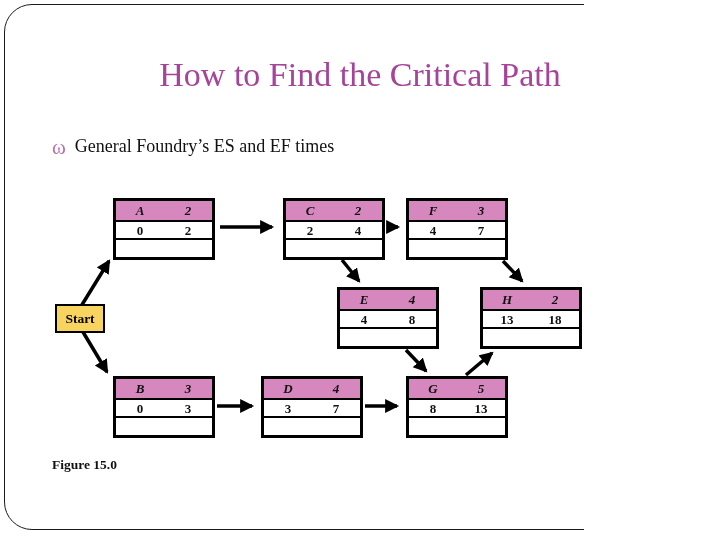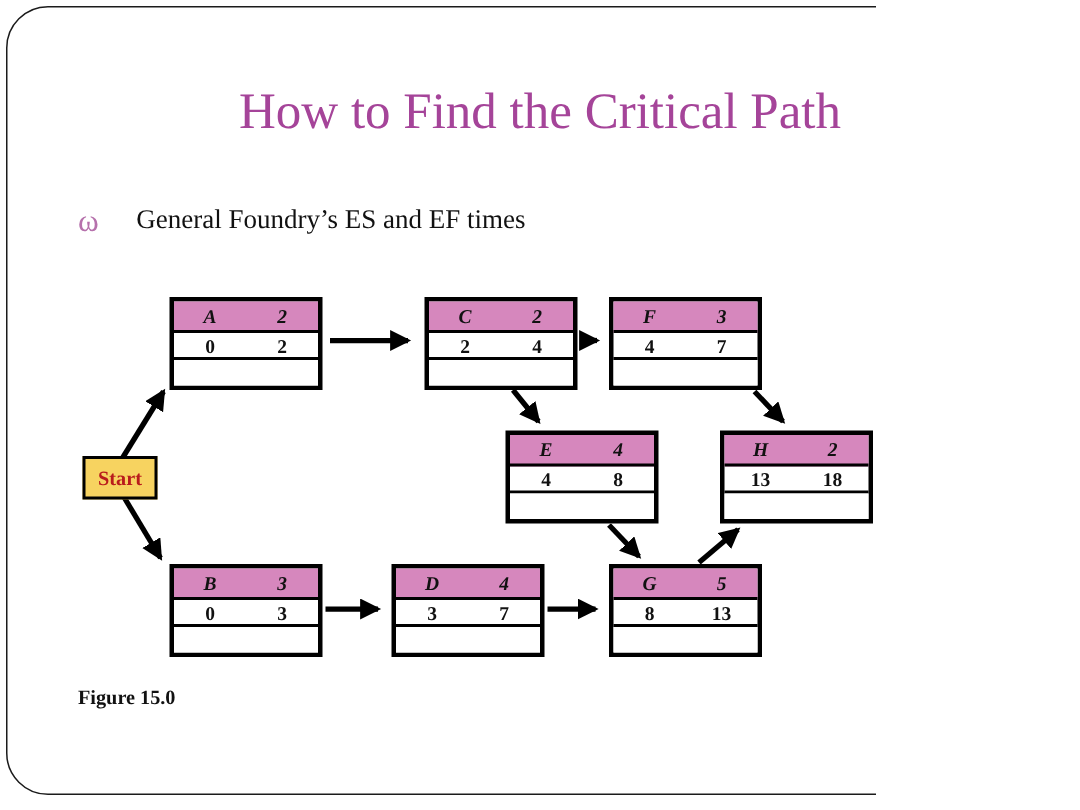--- a/index.html
+++ b/index.html
@@ -12,40 +12,40 @@
     border:1.5px solid #1b1b1b; border-radius:28px; background:#ffffff;
   }
   .title {
     position:absolute; left:0; top:56px; width:720px;
     text-align:center; font-size:34px; color:#a54499; letter-spacing:0;
   }
   .bullet-row {
     position:absolute; left:52px; top:136px; display:flex; align-items:center; gap:9px;
   }
   .bullet-glyph { color:#b671ac; font-size:21px; line-height:1; transform:translateY(1px); }
-  .bullet-text { color:#111111; font-size:18px;margin-left:16px; }
+  .bullet-text { color:#111111; font-size:18px; }
   .edges { position:absolute; left:0; top:0; width:720px; height:540px; }
   .node {
     position:absolute; width:102px; height:62px; border:3px solid #000000;
     background:#ffffff; box-sizing:border-box; display:flex; flex-direction:column;
   }
   .node-header {
     height:19px; background:#d687bd; border-bottom:2.5px solid #000000;
     display:flex; font-weight:bold; font-style:italic; font-size:13px; color:#111;
   }
   .node-esef {
     height:16px; border-bottom:2px solid #000000; display:flex;
     font-weight:bold; font-size:13px; color:#111;
   }
   .node-slack { flex:1; background:#ffffff; }
   .cell { width:50%; display:flex; align-items:center; justify-content:center; line-height:1; }
   .terminal {
     position:absolute; background:#f7d360; border:2.5px solid #000000;
     display:flex; align-items:center; justify-content:center;
-    font-weight:bold; font-size:13.5px; color:#b91c1c; box-sizing:border-box;
+    font-weight:bold; font-size:13.5px; color:#000000; box-sizing:border-box;
   }
   .figure-caption {
     position:absolute; left:52px; top:457px; font-weight:bold; font-size:13.5px; color:#111;
   }
 </style>
 </head>
 <body>
 
 <div class="stage">
   <div class="slide-frame"></div>

